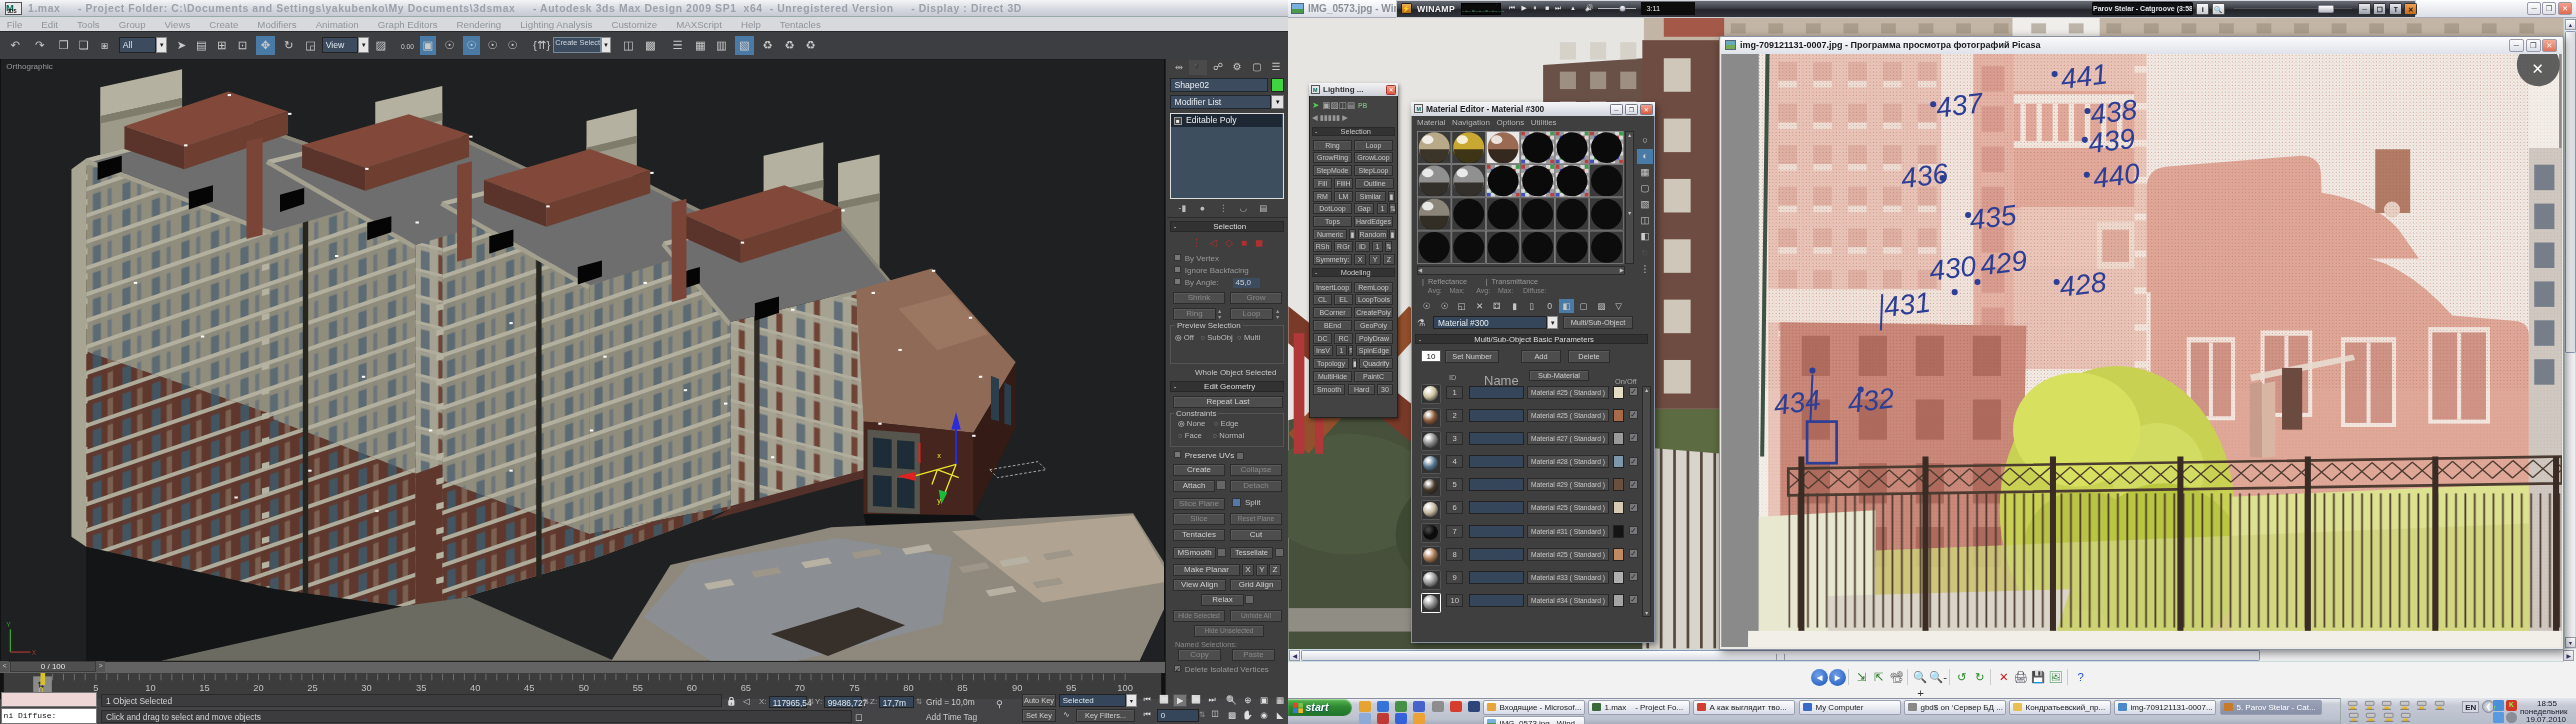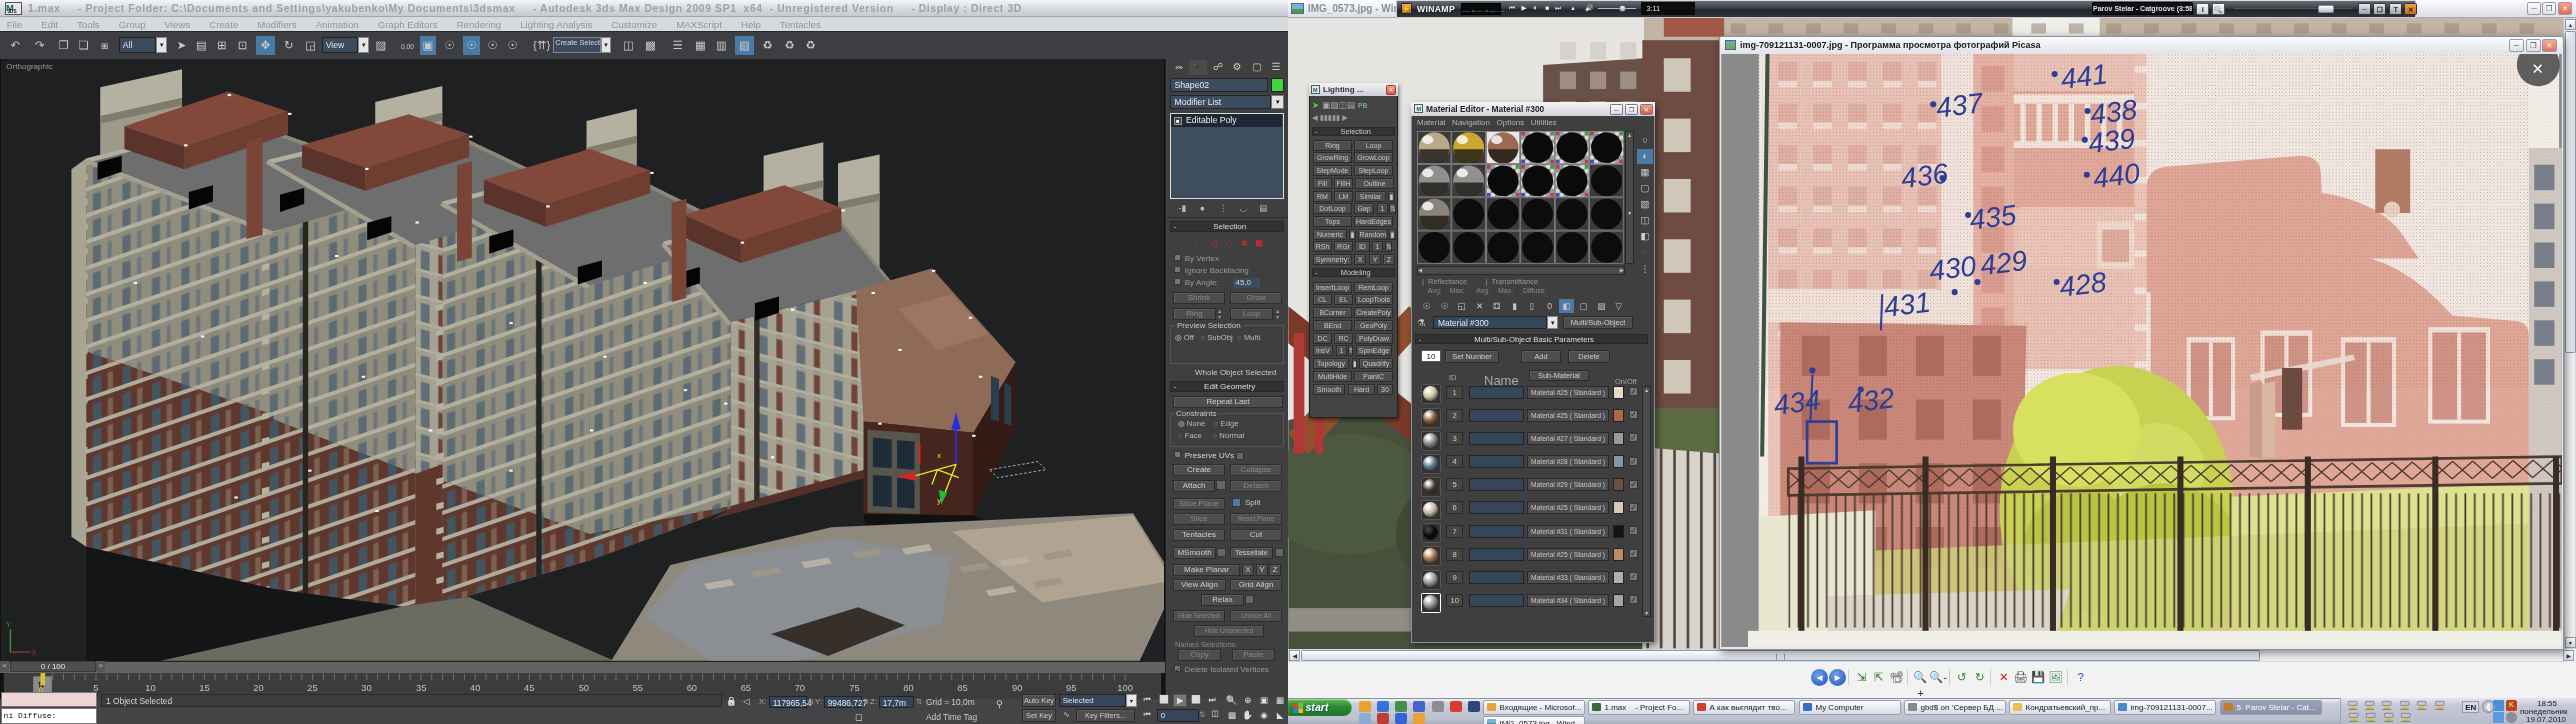--- a/index.html
+++ b/index.html
@@ -507,20 +507,21 @@
       <text x="1520" y="27" font-size="14" fill="#c0c0c0" text-anchor="middle">90</text>
       <text x="1601" y="27" font-size="14" fill="#c0c0c0" text-anchor="middle">95</text>
       <text x="1682" y="27" font-size="14" fill="#c0c0c0" text-anchor="middle">100</text>
       <rect x="55" y="0" width="7" height="18" fill="#d8c22a"></rect>
       <text x="52" y="30" font-size="13" fill="#d8c22a">0</text>
     </svg>
 <div class="ab " style="left:0px;top:699px;width:1288px;height:25.5px;background:#444446;"></div>
 <div class="ab " style="left:1.3px;top:692px;width:96px;height:14.8px;background:#efd6d6;border:0.7px solid #777;"></div>
 <div class="ab " style="left:1.3px;top:708px;width:96px;height:16px;background:#ffffff;border:0.7px solid #777;color:#111;font-family:'Liberation Mono',monospace;font-size:8px;padding:2px 1.3px;">ni Diffuse:</div>
 <div class="ab " style="left:101px;top:694px;width:621px;height:13.4px;background:#3c3c3e;border:0.7px solid #2a2a2a;color:#d5d5d5;font-size:8.4px;padding:1.3px 4px;">1 Object Selected</div>
+<div class="ab " style="left:101px;top:710px;width:751px;height:13.4px;background:#3c3c3e;border:0.7px solid #2a2a2a;color:#d5d5d5;font-size:8.4px;padding:1.3px 4px;">Click and drag to select and move objects</div>
 <div class="ab tx g" style="left:726px;top:696px;font-size:8.7px;color:#ccc;">🔒</div>
 <div class="ab tx " style="left:743px;top:696px;font-size:8.7px;color:#ccc;">◁</div>
 <div class="ab tx " style="left:759px;top:697px;font-size:8px;color:#aaa;">X:</div>
 <div class="ab " style="left:769px;top:696px;width:38px;height:12px;background:#35465a;border:0.7px solid #222;color:#dfe8f0;font-size:8.4px;padding:0.7px 2.7px;">117965,54</div>
 <div class="ab tx " style="left:808px;top:697px;font-size:7.4px;color:#999;">⇅</div>
 <div class="ab tx " style="left:815px;top:697px;font-size:8px;color:#aaa;">Y:</div>
 <div class="ab " style="left:824px;top:696px;width:38px;height:12px;background:#35465a;border:0.7px solid #222;color:#dfe8f0;font-size:8.4px;padding:0.7px 2.7px;">99486,727</div>
 <div class="ab tx " style="left:863px;top:697px;font-size:7.4px;color:#999;">⇅</div>
 <div class="ab tx " style="left:870px;top:697px;font-size:8px;color:#aaa;">Z:</div>
 <div class="ab " style="left:879px;top:696px;width:35px;height:12px;background:#35465a;border:0.7px solid #222;color:#dfe8f0;font-size:8.4px;padding:0.7px 2.7px;">17,7m</div>

